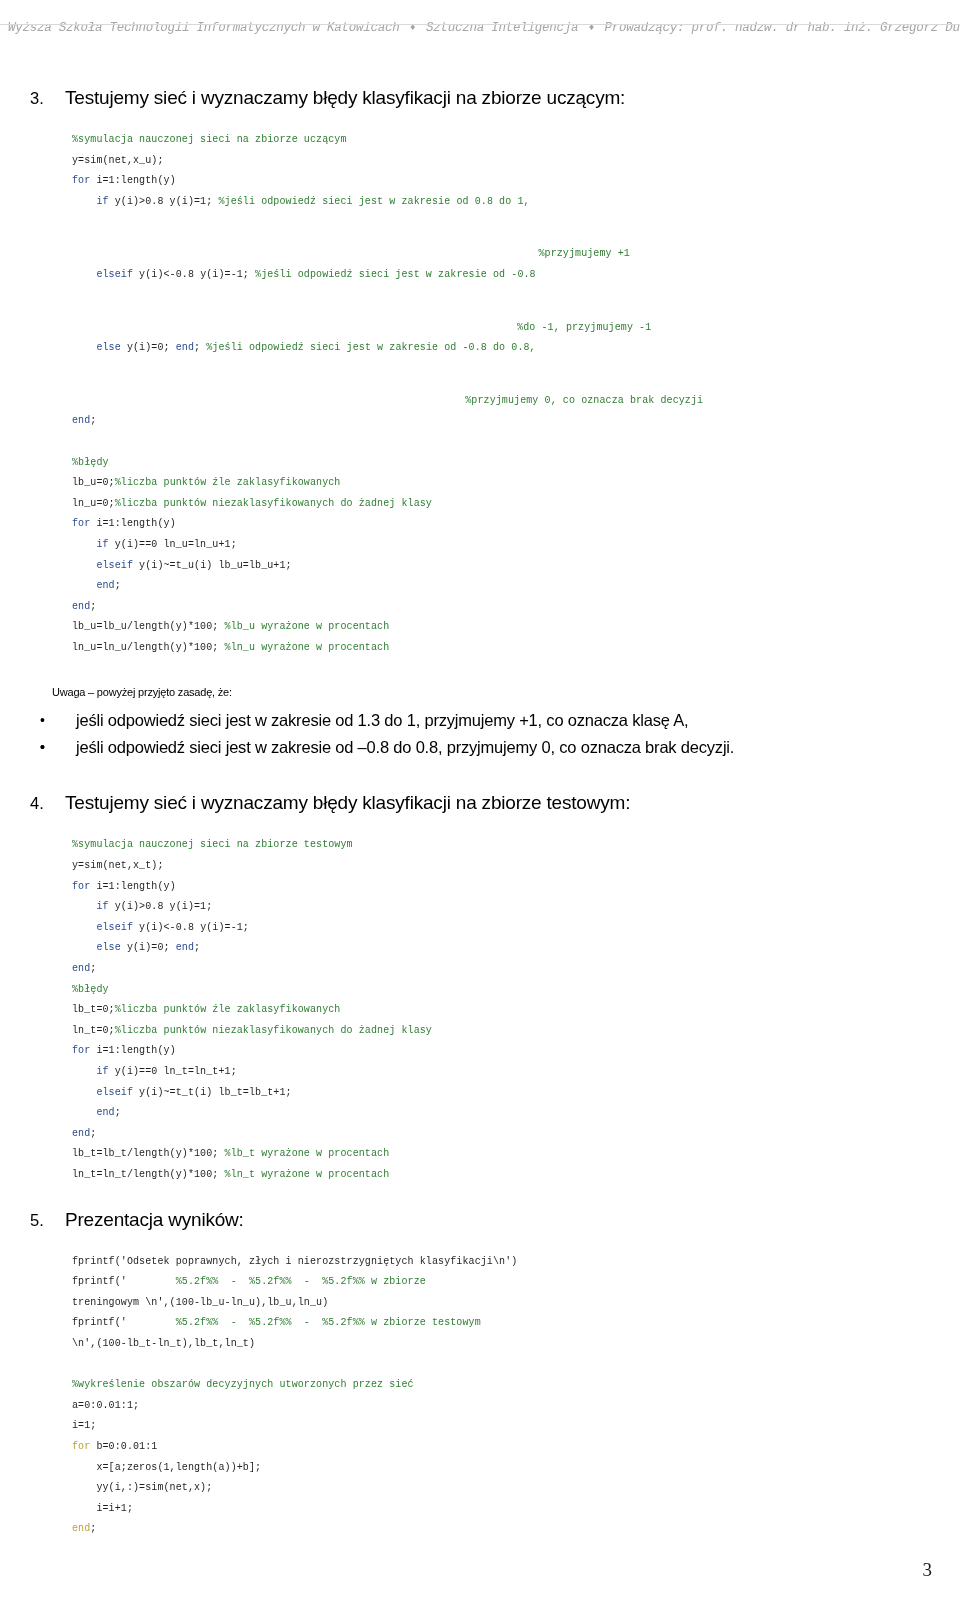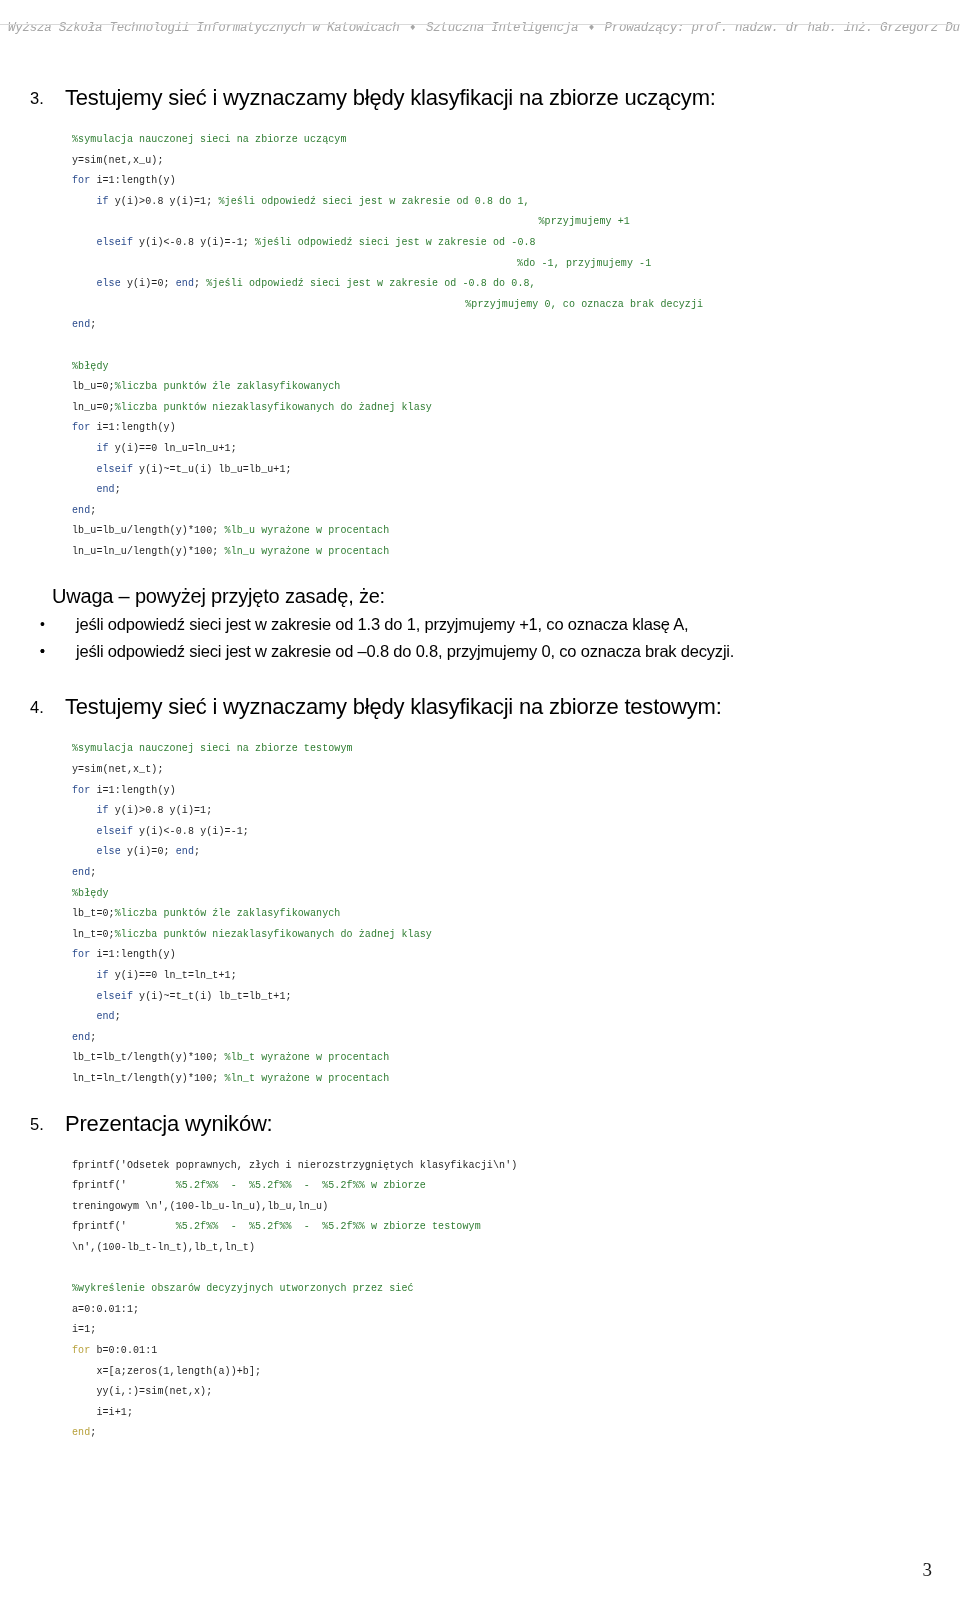--- a/index.html
+++ b/index.html
@@ -67,21 +67,21 @@
   }
   .step-num {
     width: 35px;
     flex: 0 0 35px;
     font-size: 16.5px;
     line-height: 24px;
     font-weight: 400;
     color: #000;
   }
   .step-title {
-    font-size: 22px;
+    font-size: 19px;
     line-height: 24px;
     font-weight: 400;
     letter-spacing: -0.2px;
     color: #000;
   }
 
   
   .code {
     font-family: "Liberation Mono", "DejaVu Sans Mono", monospace;
     font-size: 10px;
@@ -89,25 +89,25 @@
     white-space: pre-wrap;
     color: #1f1f1f;
     padding-left: 72px;
     padding-right: 10px;
     letter-spacing: 0.1px;
   }
   .code .ln { display: block; }
   .cmt { color: #2f7d32; }
   .kw  { color: #2a4b8d; }
   .kw2 { color: #b8a23d; }
-  .ctr { display: block; text-align: center; }
+  .ctr { display: block; text-align: center; margin-top: 32px; }
 
   
   .note {
-    font-size: 20px;
+    font-size: 11px;
     line-height: 25px;
     letter-spacing: -0.2px;
     padding-left: 52px;
     margin-top: 22px;
     color: #000;
   }
   ul.bullets {
     list-style: none;
     margin: 2px 0 0 0;
     padding: 0;

